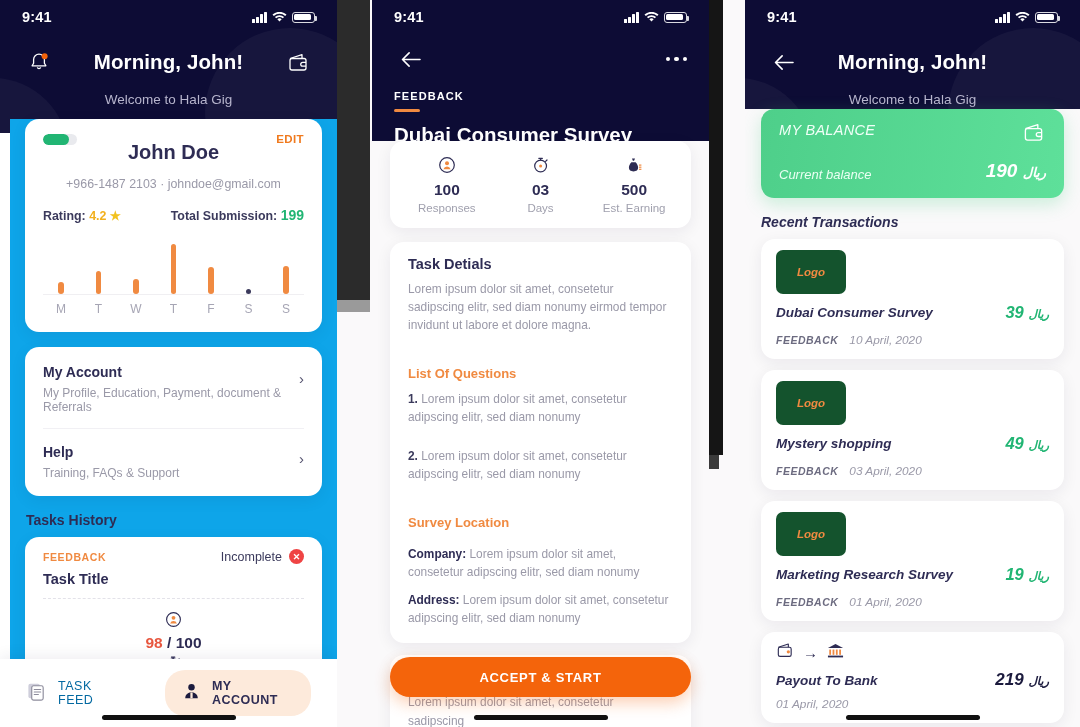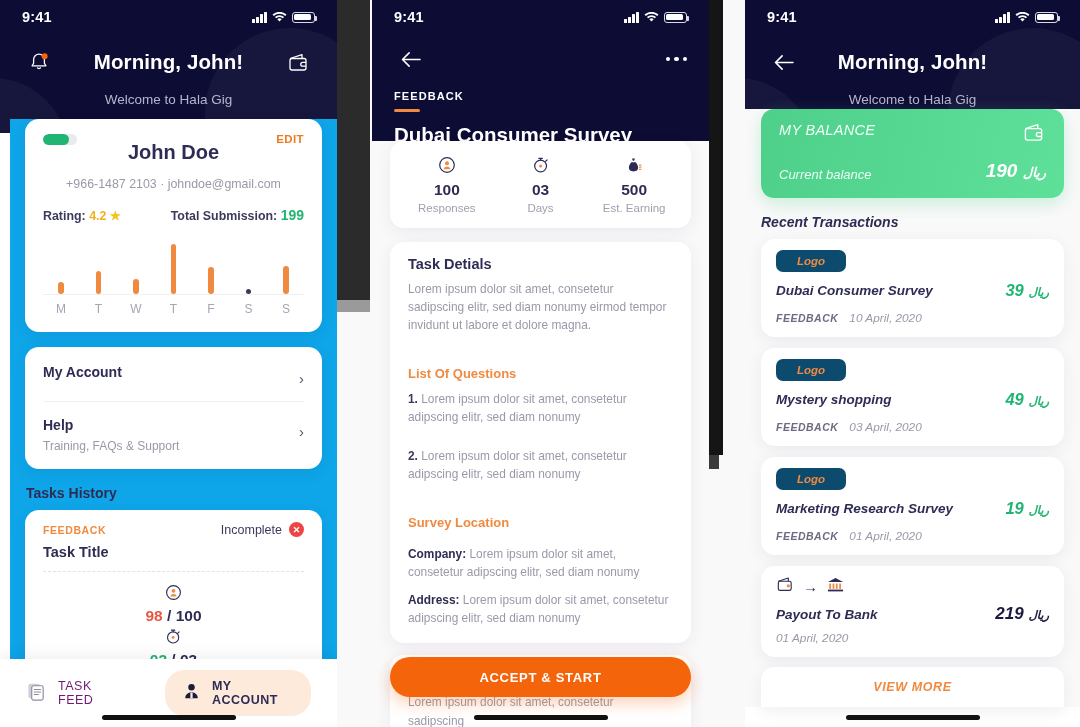--- a/index.html
+++ b/index.html
@@ -107,21 +107,21 @@
   .tc-stats { display:flex; justify-content:space-between; text-align:center; padding:0 8px;flex-direction:column;}
   .tcs { flex:1; }
   .tcs .ic { height:22px; display:flex; align-items:center; justify-content:center;}
   .tcs .val { font-size:15.5px; font-weight:bold; color:#2e2c54; margin-top:4px;}
   .val .red { color:#e8573f;} .val .grn { color:#21b573;}
 
   
   .tabbar { position:absolute; left:0; right:0; bottom:0; height:68px; background:#fff;
             box-shadow:0 -3px 14px rgba(25,20,60,.07); display:flex; align-items:center; padding: 0 26px; gap:40px;}
   .tab { display:flex; align-items:center; gap:11px; font-size:12.5px; letter-spacing:.5px; cursor:pointer;}
-  .tab.inactive { color:#701a75; }
+  .tab.inactive { color:#0369a1; }
   .tab.active { background:#fdeadb; color:#2e2c54; font-weight:bold; border-radius:20px; padding:9px 17px;}
   .homebar { position:absolute; left:50%; transform:translateX(-50%); bottom:7px; width:134px; height:5px;
              background:#111; border-radius:3px; z-index:5;}
 
   
   .p2-hdr { padding-bottom:16px; }
   .p2-row { display:flex; align-items:center; justify-content:space-between; padding: 6px 22px 0; height:44px; position:relative; z-index:2;}
   .dots { display:flex; gap:4px; }
   .dots i { width:4.5px; height:4.5px; border-radius:50%; background:#fff; display:block;}
   .fb-label { color:#fff; font-size:11px; font-weight:bold; letter-spacing:1.1px; margin:12px 0 0 22px;}
@@ -156,22 +156,22 @@
               box-shadow: 0 6px 18px rgba(78,207,138,.28); position:relative; }
   .bal-top { display:flex; align-items:flex-start; justify-content:space-between;}
   .bal-lbl { color:#f0fff7; font-size:14.5px; letter-spacing:.3px;}
   .bal-bot { display:flex; align-items:flex-end; justify-content:space-between; margin-top:13px;}
   .bal-cur { color:#eafff3; font-size:13px;}
   .bal-amt { color:#fff; font-size:19px; font-weight:bold; direction:rtl;}
   .bal-amt .cur { font-size:13px; font-weight:bold;}
 
   .p3-body { background:#faf9fa; }
   .tx-card { margin: 0 16px 11px; padding: 11px 15px 12px; }
-  .logo-chip { display:inline-block; background:#0c4a6e; color:#f08a41; font-size:11.5px; font-weight:bold;
-               padding:5px 21px; border-radius:7px;}
+  .logo-chip { display:inline-block; background:#14532d; color:#f08a41; font-size:11.5px; font-weight:bold;
+               padding:16px 21px; border-radius:7px;}
   .tx-mid { display:flex; align-items:center; justify-content:space-between; margin-top:9px;}
   .tx-name { font-size:13.5px; font-weight:bold; color:#2e2c54;}
   .tx-amt { font-size:16.5px; font-weight:bold; color:#21b573; direction:rtl;}
   .tx-amt .cur { font-size:11.5px;}
   .tx-bot { display:flex; align-items:center; gap:11px; margin-top:11px;}
   .tx-tag { font-size:10.5px; font-weight:bold; color:#6c6b80; letter-spacing:.5px;}
   .tx-date { font-size:11.8px; color:#9a99a8;}
 
   .payout-card { margin: 0 16px 10px; padding: 10px 15px 12px;}
   .po-icons { display:flex; align-items:center; gap:8px; color:#2e2c54;}
@@ -294,20 +294,21 @@
               <span>S</span>
               <span>S</span>
             </div>
         </div>
       </div>
 
       <div class="card menu-card">
         <div class="menu-item">
           <div>
             <div class="mi-title">My Account</div>
+            <div class="mi-sub">My Profile, Education, Payment, document &amp; Referrals</div>
           </div>
           <div class="chev">›</div>
         </div>
         <div class="menu-item">
           <div>
             <div class="mi-title">Help</div>
             <div class="mi-sub">Training, FAQs &amp; Support</div>
           </div>
           <div class="chev">›</div>
         </div>

